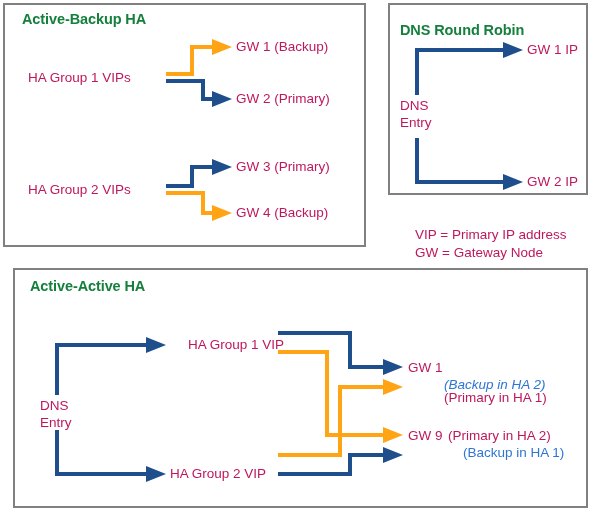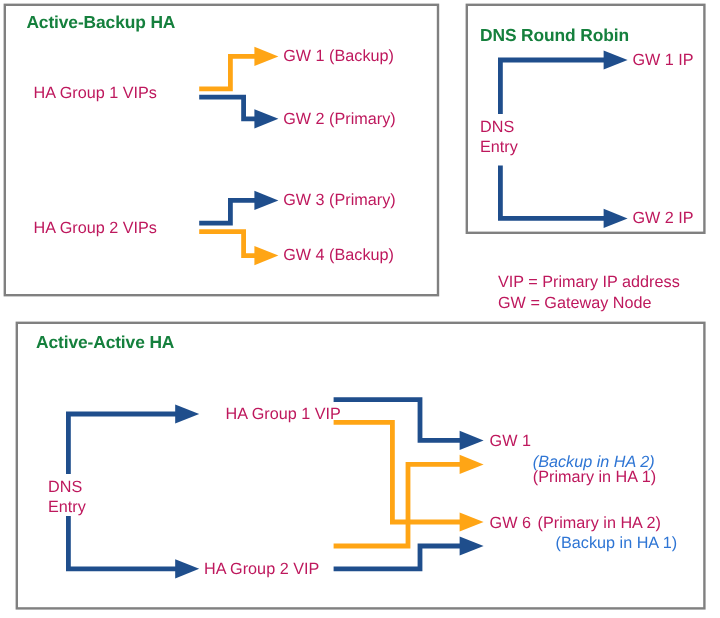--- a/index.html
+++ b/index.html
@@ -95,15 +95,15 @@
 <div class="lbl" style="left:40px;top:398px;">DNS</div>
 <div class="lbl" style="left:40px;top:415px;">Entry</div>
 
 <div class="lbl" style="left:188px;top:337px;">HA Group 1 VIP</div>
 <div class="lbl" style="left:170px;top:466px;">HA Group 2 VIP</div>
 
 <div class="lbl" style="left:408px;top:360px;text-align:right;">GW 1</div>
 <div class="lbl" style="left:444px;top:360px;margin-top:30px;">(Primary in HA 1)</div>
 <div class="lbl blue" style="left:444px;top:377px;font-style:italic;">(Backup in HA 2)</div>
 
-<div class="lbl" style="left:408px;top:428px;">GW 6</div>
+<div class="lbl" style="left:408px;top:428px;">GW 9</div>
 <div class="lbl" style="left:448px;top:428px;text-align:right;">(Primary in HA 2)</div>
 <div class="lbl blue" style="left:448px;top:445px;margin-left:15px;">(Backup in HA 1)</div>
 
 </body></html>

